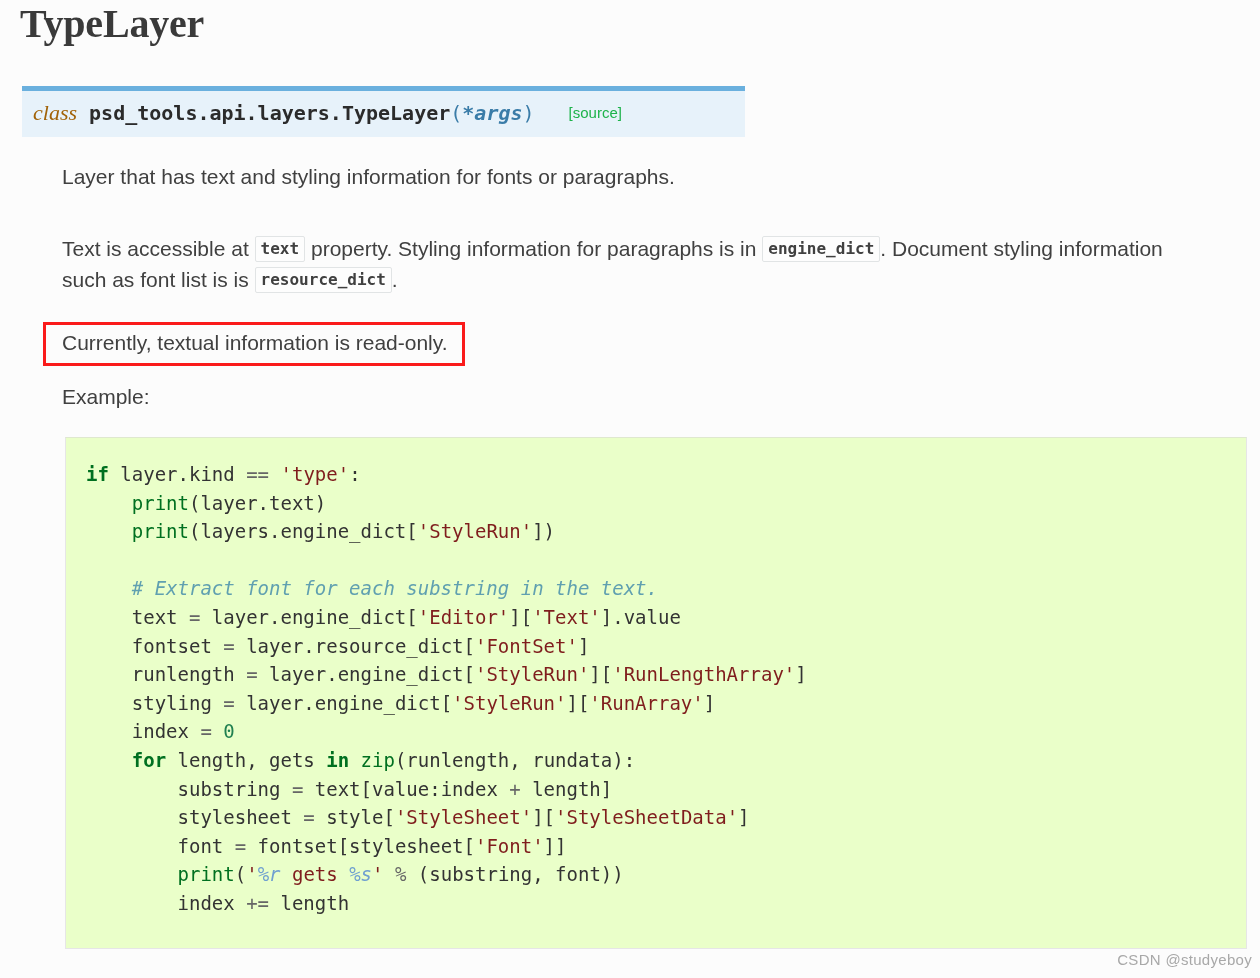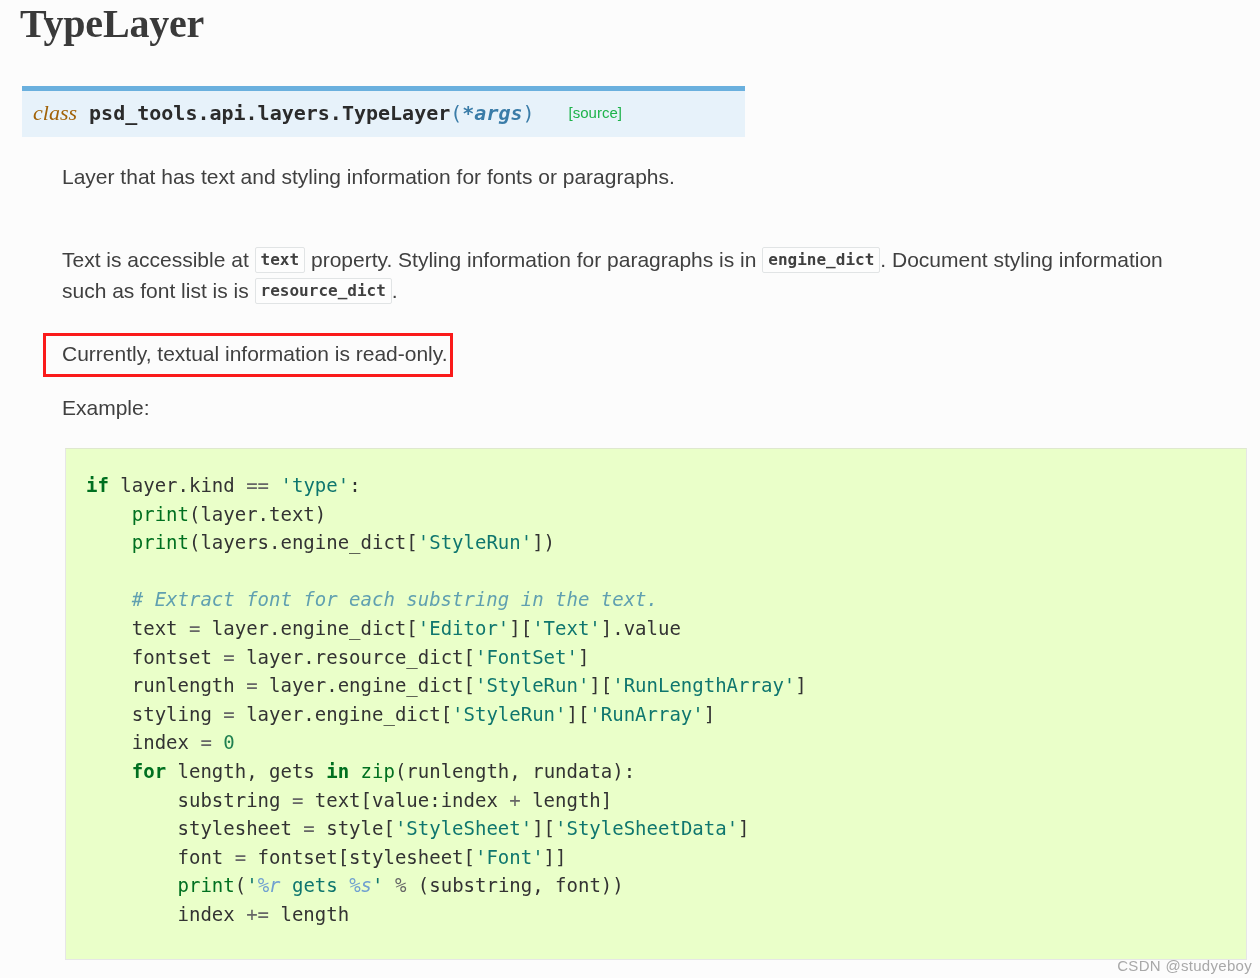--- a/index.html
+++ b/index.html
@@ -77,41 +77,41 @@
     margin-left: 62px;
     width: 1120px;
   }
   .para {
     font-size: 21px;
     line-height: 29px;
     color: #404040;
     margin: 0;
   }
   .p1 { margin-top: 25px; }
-  .p2 { margin-top: 54px; }
+  .p2 { margin-top: 43px; }
 
   code.inline {
     font-family: "DejaVu Sans Mono", monospace;
     font-size: 16px;
     color: #404040;
     background: #fdfdfd;
     border: 1px solid #e1e4e5;
     border-radius: 2px;
     padding: 2px 5px 3px 5px;
     white-space: nowrap;
     font-weight: bold;
     position: relative;
     top: -2px;
   }
 
   
   .redbox {
     display: inline-block;
     border: 3px solid #fa1a1a;
-    padding: 4px 2px 6px 16px;
+    padding: 4px 14px 6px 16px;
     margin: 26px 6px 0 -19px;
     background: transparent;
   }
   .redbox .para { line-height: 28px; }
 
   .example-line { margin-top: 16px; }
 
   
   .codeblock {
     margin: 26px 0 0 65px;
@@ -126,32 +126,32 @@
     margin: 0;
     font-family: "DejaVu Sans Mono", monospace;
     font-size: 19px;
     line-height: 28.6px;
     color: #333333;
     white-space: pre;
     tab-size: 4;
   }
   .k  { color: #007020; font-weight: bold; }   
   .nb { color: #007020; }                       
-  .s  { color: #0f766e; }                       
+  .s  { color: #7f1d1d; }                       
   .si { color: #70a0d0; font-style: italic; }   
   .o  { color: #666666; }                       
   .c  { color: #60a0b0; font-style: italic; }   
   .mi { color: #208050; }                       
   .n  { color: #333333; }
 
   
   .watermark {
     position: absolute;
     right: 8px;
-    bottom: 4px;
+    bottom: 10px;
     font-family: "Liberation Sans", sans-serif;
     font-size: 15px;
     color: #a8a8a8;
     letter-spacing: 0.3px;
     white-space: nowrap;
   }
 </style>
 </head>
 <body>
 

